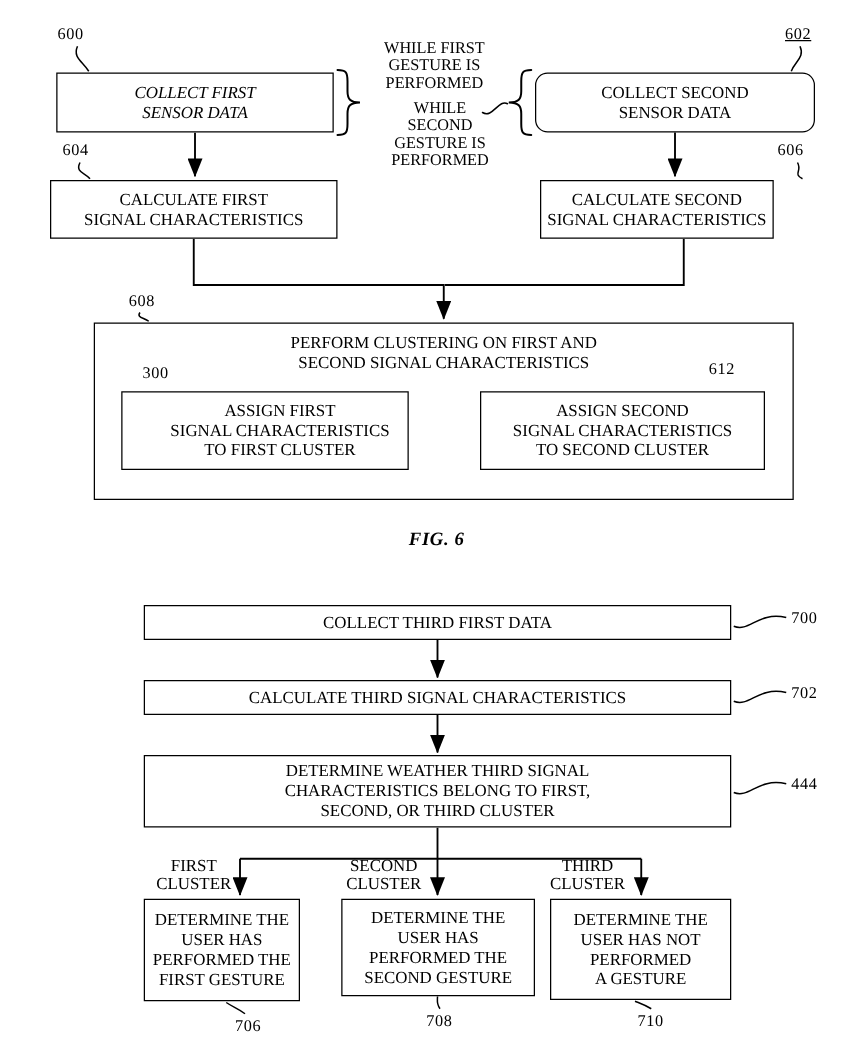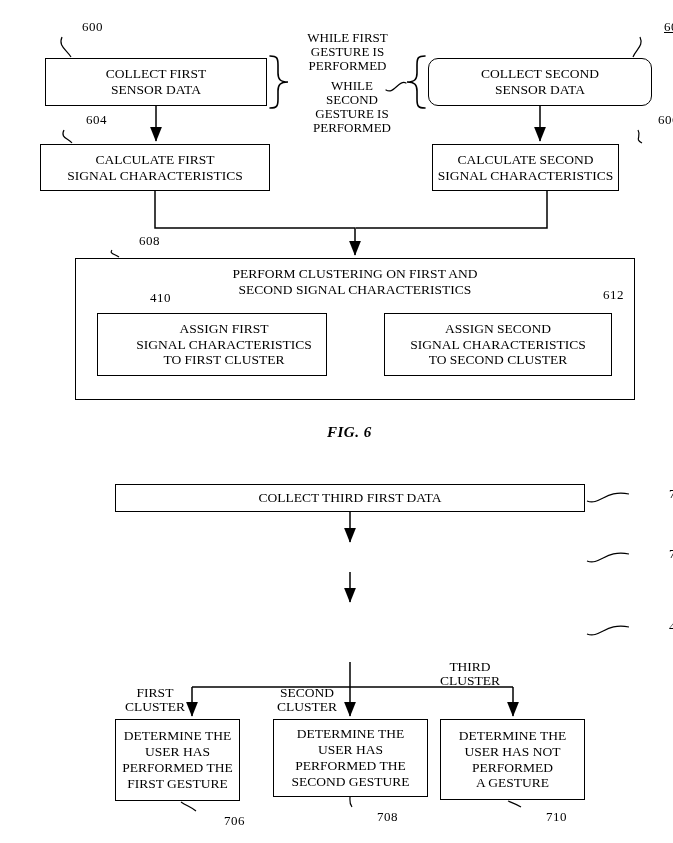--- a/index.html
+++ b/index.html
@@ -7,21 +7,21 @@
     position:relative;width:673px;height:843px;background:#fff;
     font-family:"Liberation Serif","DejaVu Serif",serif;color:#000;overflow:hidden;
   }
   .wires{position:absolute;left:0;top:0;width:673px;height:843px;}
   .box{
     position:absolute;box-sizing:border-box;border:1.5px solid #000;background:#fff;
     display:flex;align-items:center;justify-content:center;text-align:center;
     font-size:13.5px;line-height:1.18;white-space:pre-line;
   }
   .bigbox{align-items:flex-start;padding-top:7px;}
-  .ref{position:absolute;font-size:13px;letter-spacing:.5px;margin-left:36px;}
+  .ref{position:absolute;font-size:13px;letter-spacing:.5px;}
   .note{position:absolute;text-align:center;white-space:pre-line;font-size:13px;line-height:14px;}
   .branch{position:absolute;text-align:center;white-space:pre-line;font-size:13.5px;line-height:14px;}
   .caption{position:absolute;font-size:15px;font-weight:bold;font-style:italic;letter-spacing:.5px;}
 </style>
 </head>
 <body>
 
 <div class="canvas">
 
   <svg class="wires" viewBox="0 0 673 843" xmlns="http://www.w3.org/2000/svg">
@@ -67,21 +67,21 @@
     <g stroke="#000" stroke-width="1.2" fill="none">
       <path d="M587,501 C600,506 606,489 629,494"></path>
       <path d="M587,561 C600,566 606,549 629,554"></path>
       <path d="M587,634 C600,639 606,622 629,627"></path>
       <path d="M196,811 C191,807 187,806 181,802"></path>
       <path d="M352,807 C349,803 350,801 350,797"></path>
       <path d="M521,807 C516,804 513,803 508,801"></path>
     </g>
   </svg>
 
-  <div class="box" style="left:45px;top:58px;width:222px;height:48px;">COLLECT FIRST
+  <div class="box" style="left:45px;top:58px;width:222px;height:48px;font-style:italic;">COLLECT FIRST
 SENSOR DATA</div>
   <div class="box" style="left:428px;top:58px;width:224px;height:48px;border-radius:10px;">COLLECT SECOND
 SENSOR DATA</div>
   <div class="box" style="left:40px;top:144px;width:230px;height:47px;">CALCULATE FIRST
 SIGNAL CHARACTERISTICS</div>
   <div class="box" style="left:432px;top:144px;width:187px;height:47px;">CALCULATE SECOND
 SIGNAL CHARACTERISTICS</div>
 
   <div class="box bigbox" style="left:75px;top:258px;width:560px;height:142px;">
     <span>PERFORM CLUSTERING ON FIRST AND
@@ -101,32 +101,36 @@
   <div class="note" style="left:308px;top:79px;width:88px;">WHILE
 SECOND
 GESTURE IS
 PERFORMED</div>
 
   <div class="ref" style="left:46px;top:19px;">600</div>
   <div class="ref" style="left:628px;top:19px;text-decoration:underline;">602</div>
   <div class="ref" style="left:50px;top:112px;">604</div>
   <div class="ref" style="left:622px;top:112px;">606</div>
   <div class="ref" style="left:103px;top:233px;">608</div>
-  <div class="ref" style="left:114px;top:290px;">410</div>
+  <div class="ref" style="left:114px;top:290px;">300</div>
   <div class="ref" style="left:567px;top:287px;">612</div>
 
   <div class="caption" style="left:327px;top:424px;">FIG. 6</div>
 
   <div class="box" style="left:115px;top:484px;width:470px;height:28px;">COLLECT THIRD FIRST DATA</div>
+  <div class="box" style="left:115px;top:544px;width:470px;height:28px;">CALCULATE THIRD SIGNAL CHARACTERISTICS</div>
+  <div class="box" style="left:115px;top:604px;width:470px;height:58px;">DETERMINE WEATHER THIRD SIGNAL
+CHARACTERISTICS BELONG TO FIRST,
+SECOND, OR THIRD CLUSTER</div>
 
   <div class="branch" style="left:120px;top:686px;width:70px;">FIRST
 CLUSTER</div>
   <div class="branch" style="left:272px;top:686px;width:70px;">SECOND
 CLUSTER</div>
-  <div class="branch" style="left:435px;top:660px;width:70px;font-family:Liberation Serif, serif;">THIRD
+  <div class="branch" style="left:435px;top:686px;width:70px;font-family:Liberation Serif, serif;">THIRD
 CLUSTER</div>
 
   <div class="box" style="left:115px;top:719px;width:125px;height:82px;">DETERMINE THE
 USER HAS
 PERFORMED THE
 FIRST GESTURE</div>
   <div class="box" style="left:273px;top:719px;width:155px;height:78px;">DETERMINE THE
 USER HAS
 PERFORMED THE
 SECOND GESTURE</div>

